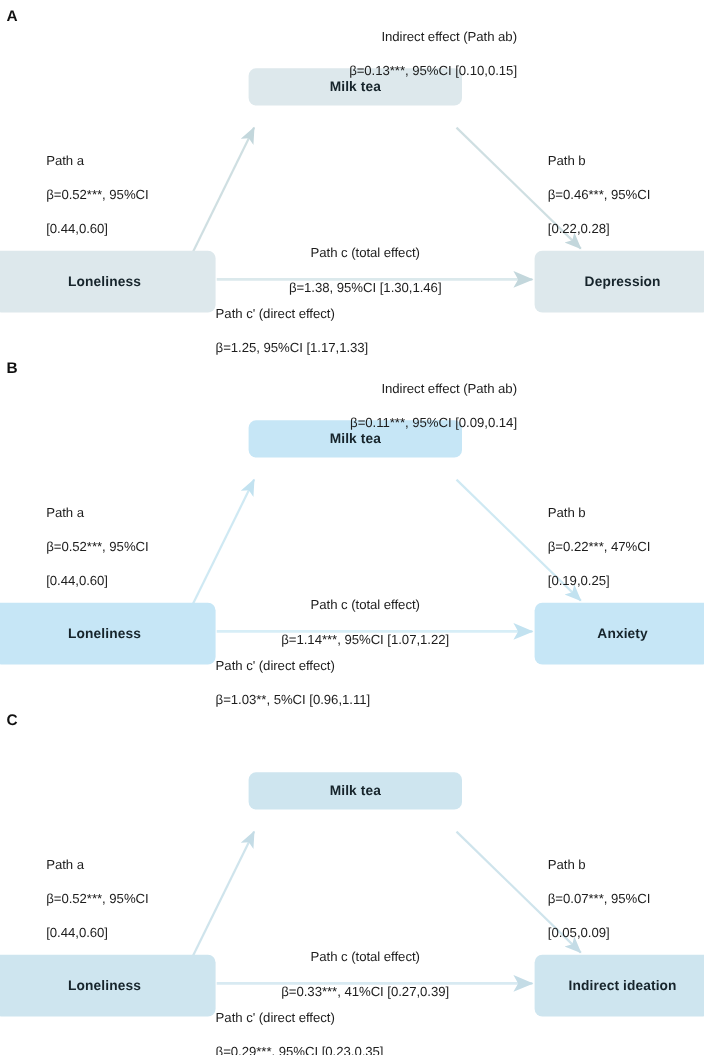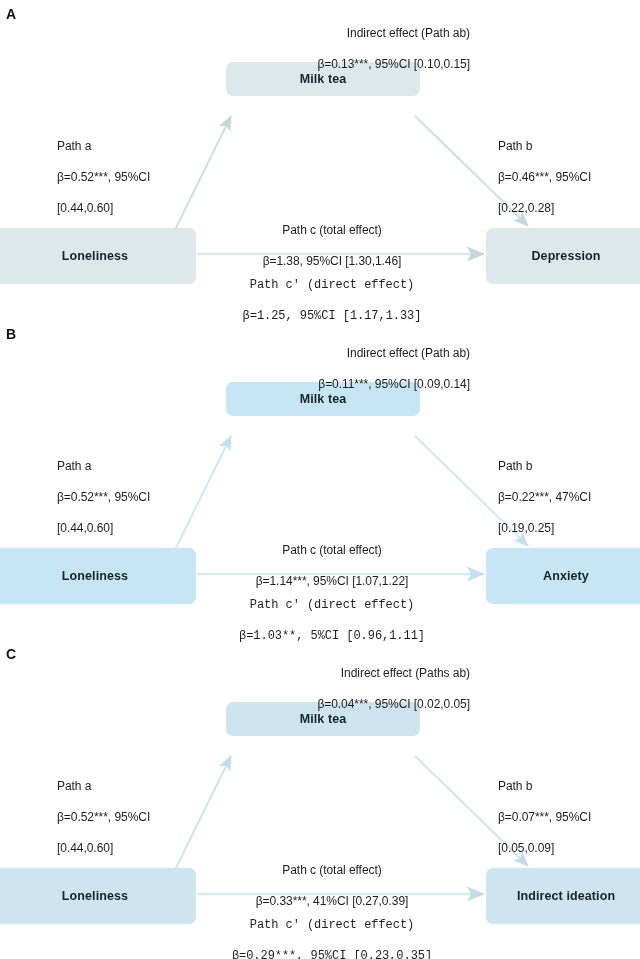--- a/index.html
+++ b/index.html
@@ -86,43 +86,41 @@
     letter-spacing: -0.05px;
   }
 
   .lbl-indirect {
     left: 184px;
     top: 10px;
     width: 286px;
     text-align: right;
   }
   .lbl-patha {
-    left: 57px;
+    left: 42px;
     top: 123px;
     width: 175px;
     text-align: left;
   }
   .lbl-pathb {
     left: 498px;
     top: 123px;
     width: 150px;
     text-align: left;
   }
   .lbl-pathc {
     left: 196px;
     top: 207px;
     width: 272px;
     text-align: center;
   }
   .lbl-pathcp {
     left: 196px;
     top: 262px;
     width: 272px;
-    text-align: center;
-    font-family: Liberation Mono, monospace;
   }
 </style>
 </head>
 <body>
 
 <div class="panel" id="panel-A">
   <div class="panel-label">A</div>
 
   <svg class="svg-layer" viewBox="0 0 640 320">
     <defs>
@@ -234,24 +232,20 @@
   <div class="node node-mediator" style="background: rgb(206, 229, 239);">
     <span>Milk tea</span>
   </div>
   <div class="node node-predictor" style="background: rgb(206, 229, 239);">
     <span>Loneliness</span>
   </div>
   <div class="node node-outcome" style="background: rgb(206, 229, 239);">
     <span>Indirect ideation</span>
   </div>
 
-  <div class="lbl lbl-indirect">
-    <span>Indirect effect (Paths ab)</span><br>
-    <span>β=0.04***, 95%CI [0.02,0.05]</span>
-  </div>
   <div class="lbl lbl-patha">
     <span>Path a</span><br>
     <span>β=0.52***, 95%CI</span><br>
     <span>[0.44,0.60]</span>
   </div>
   <div class="lbl lbl-pathb">
     <span>Path b</span><br>
     <span>β=0.07***, 95%CI</span><br>
     <span>[0.05,0.09]</span>
   </div>

